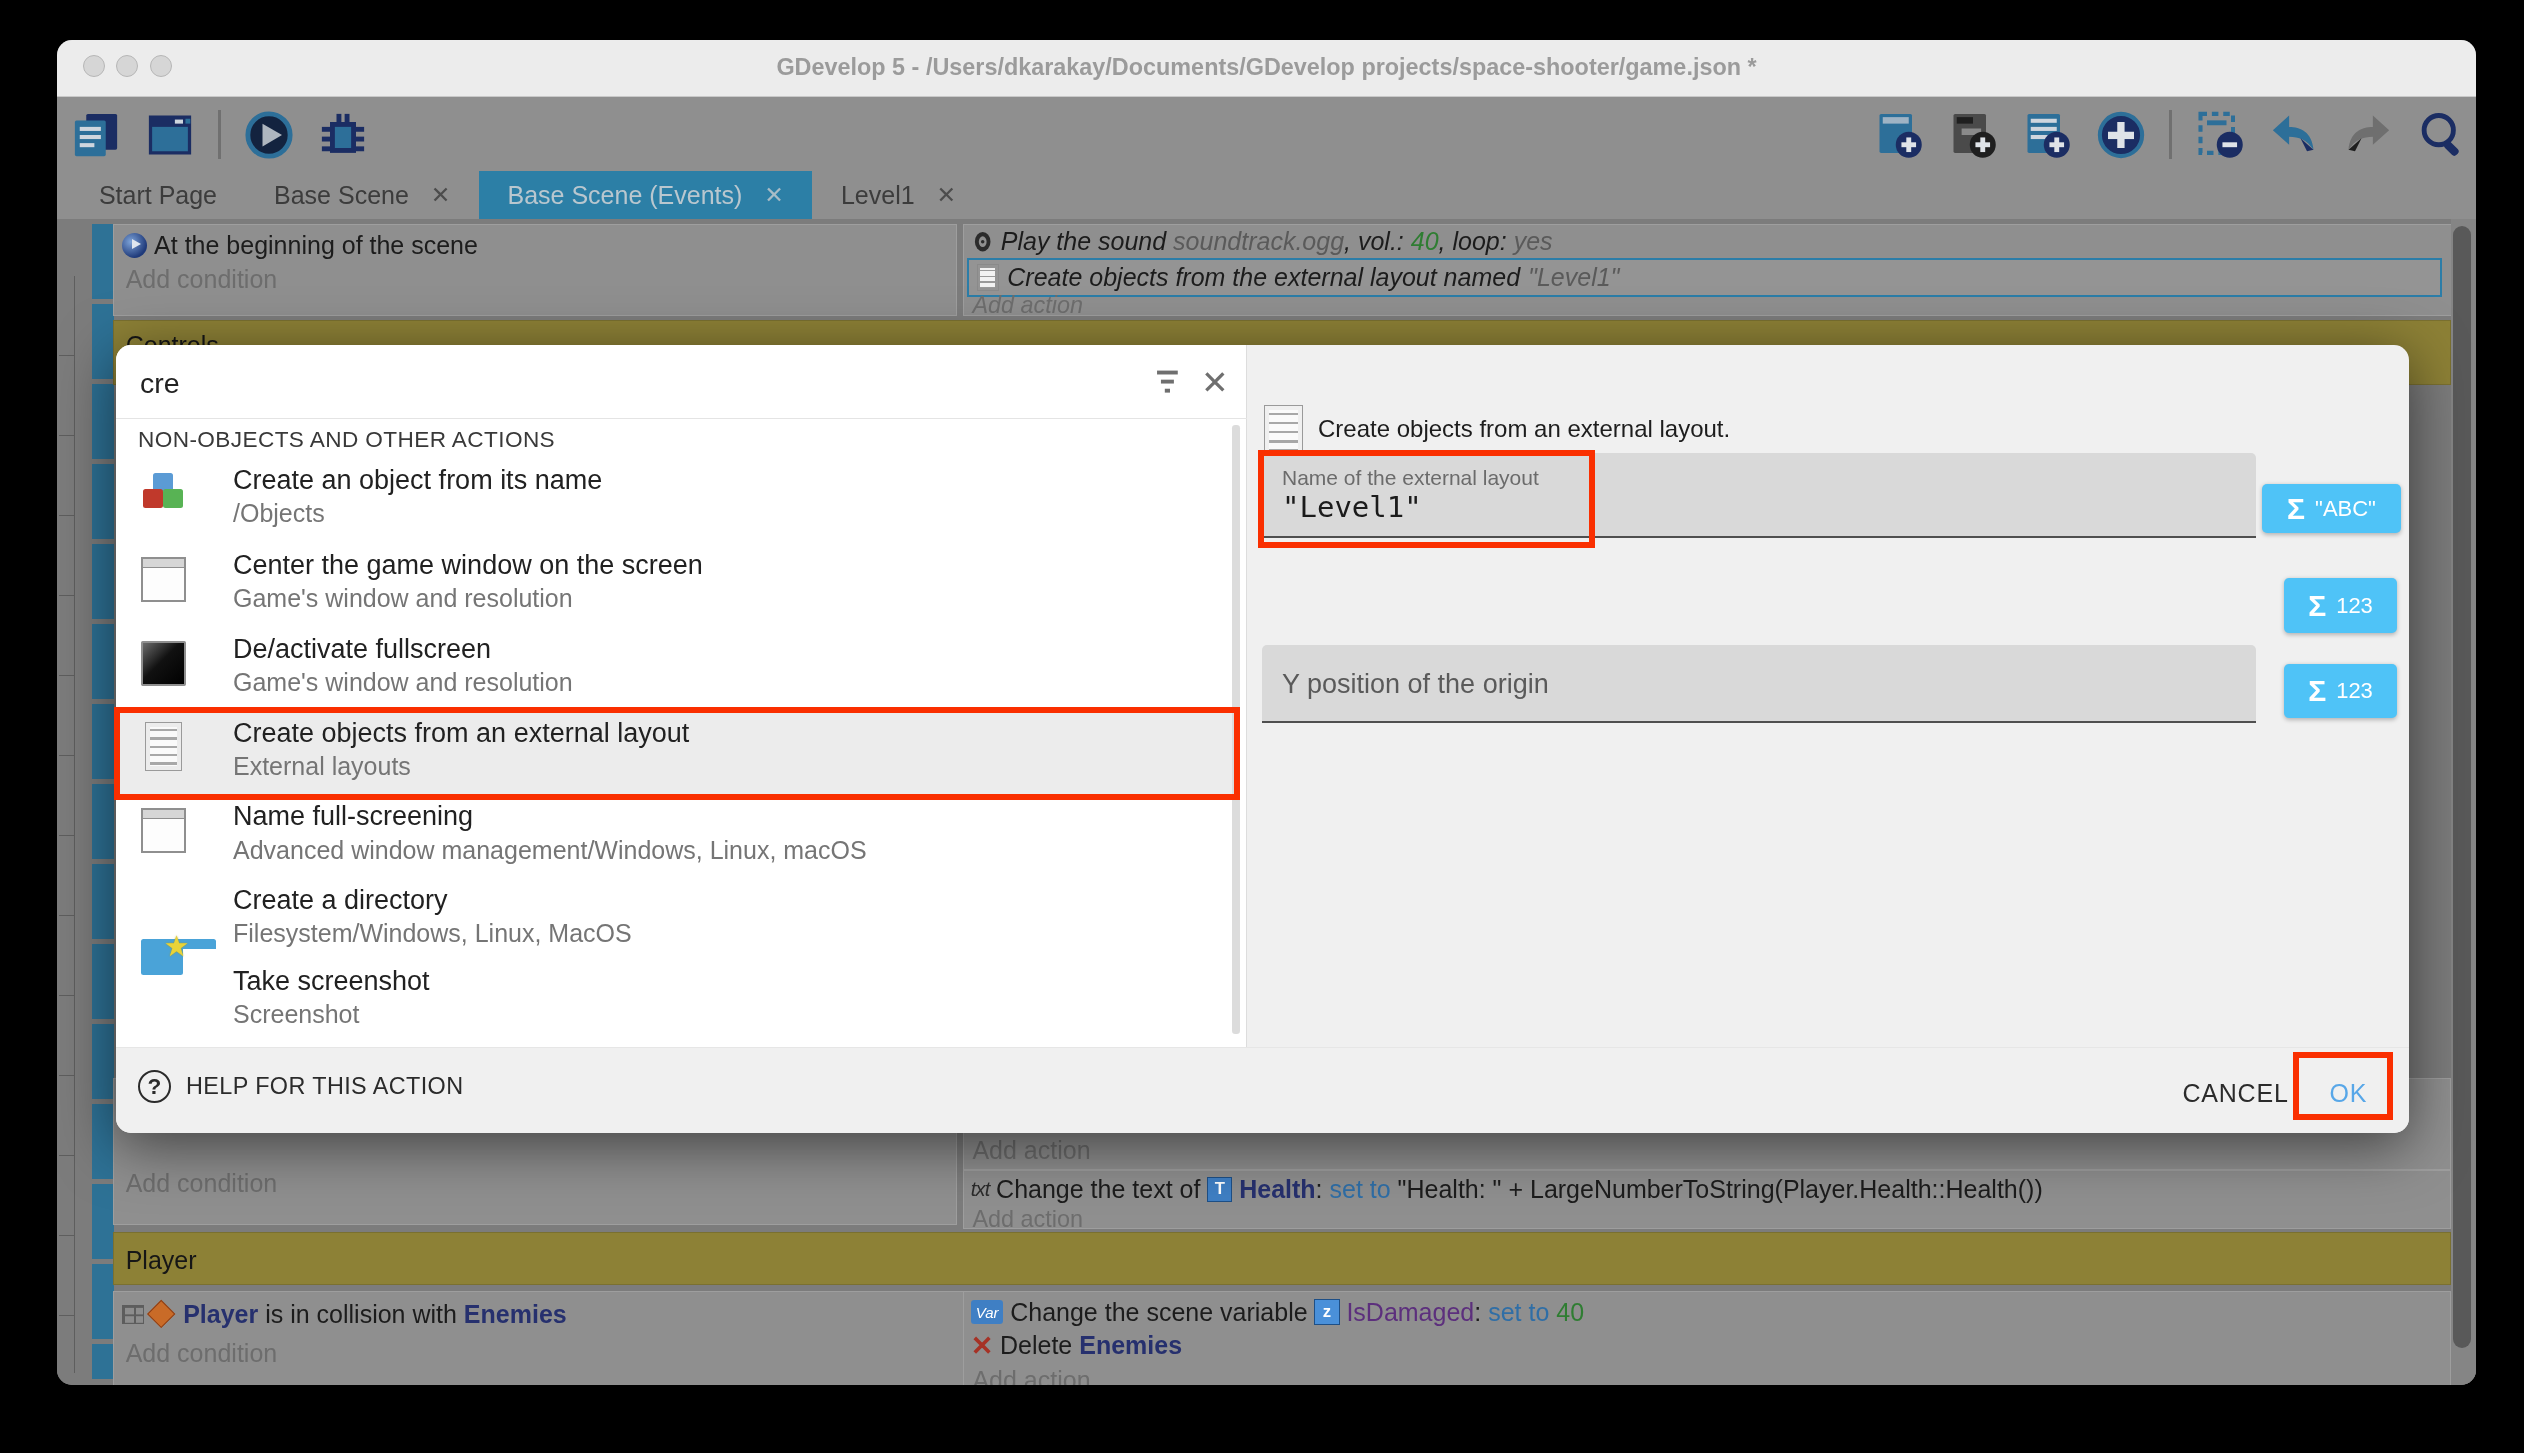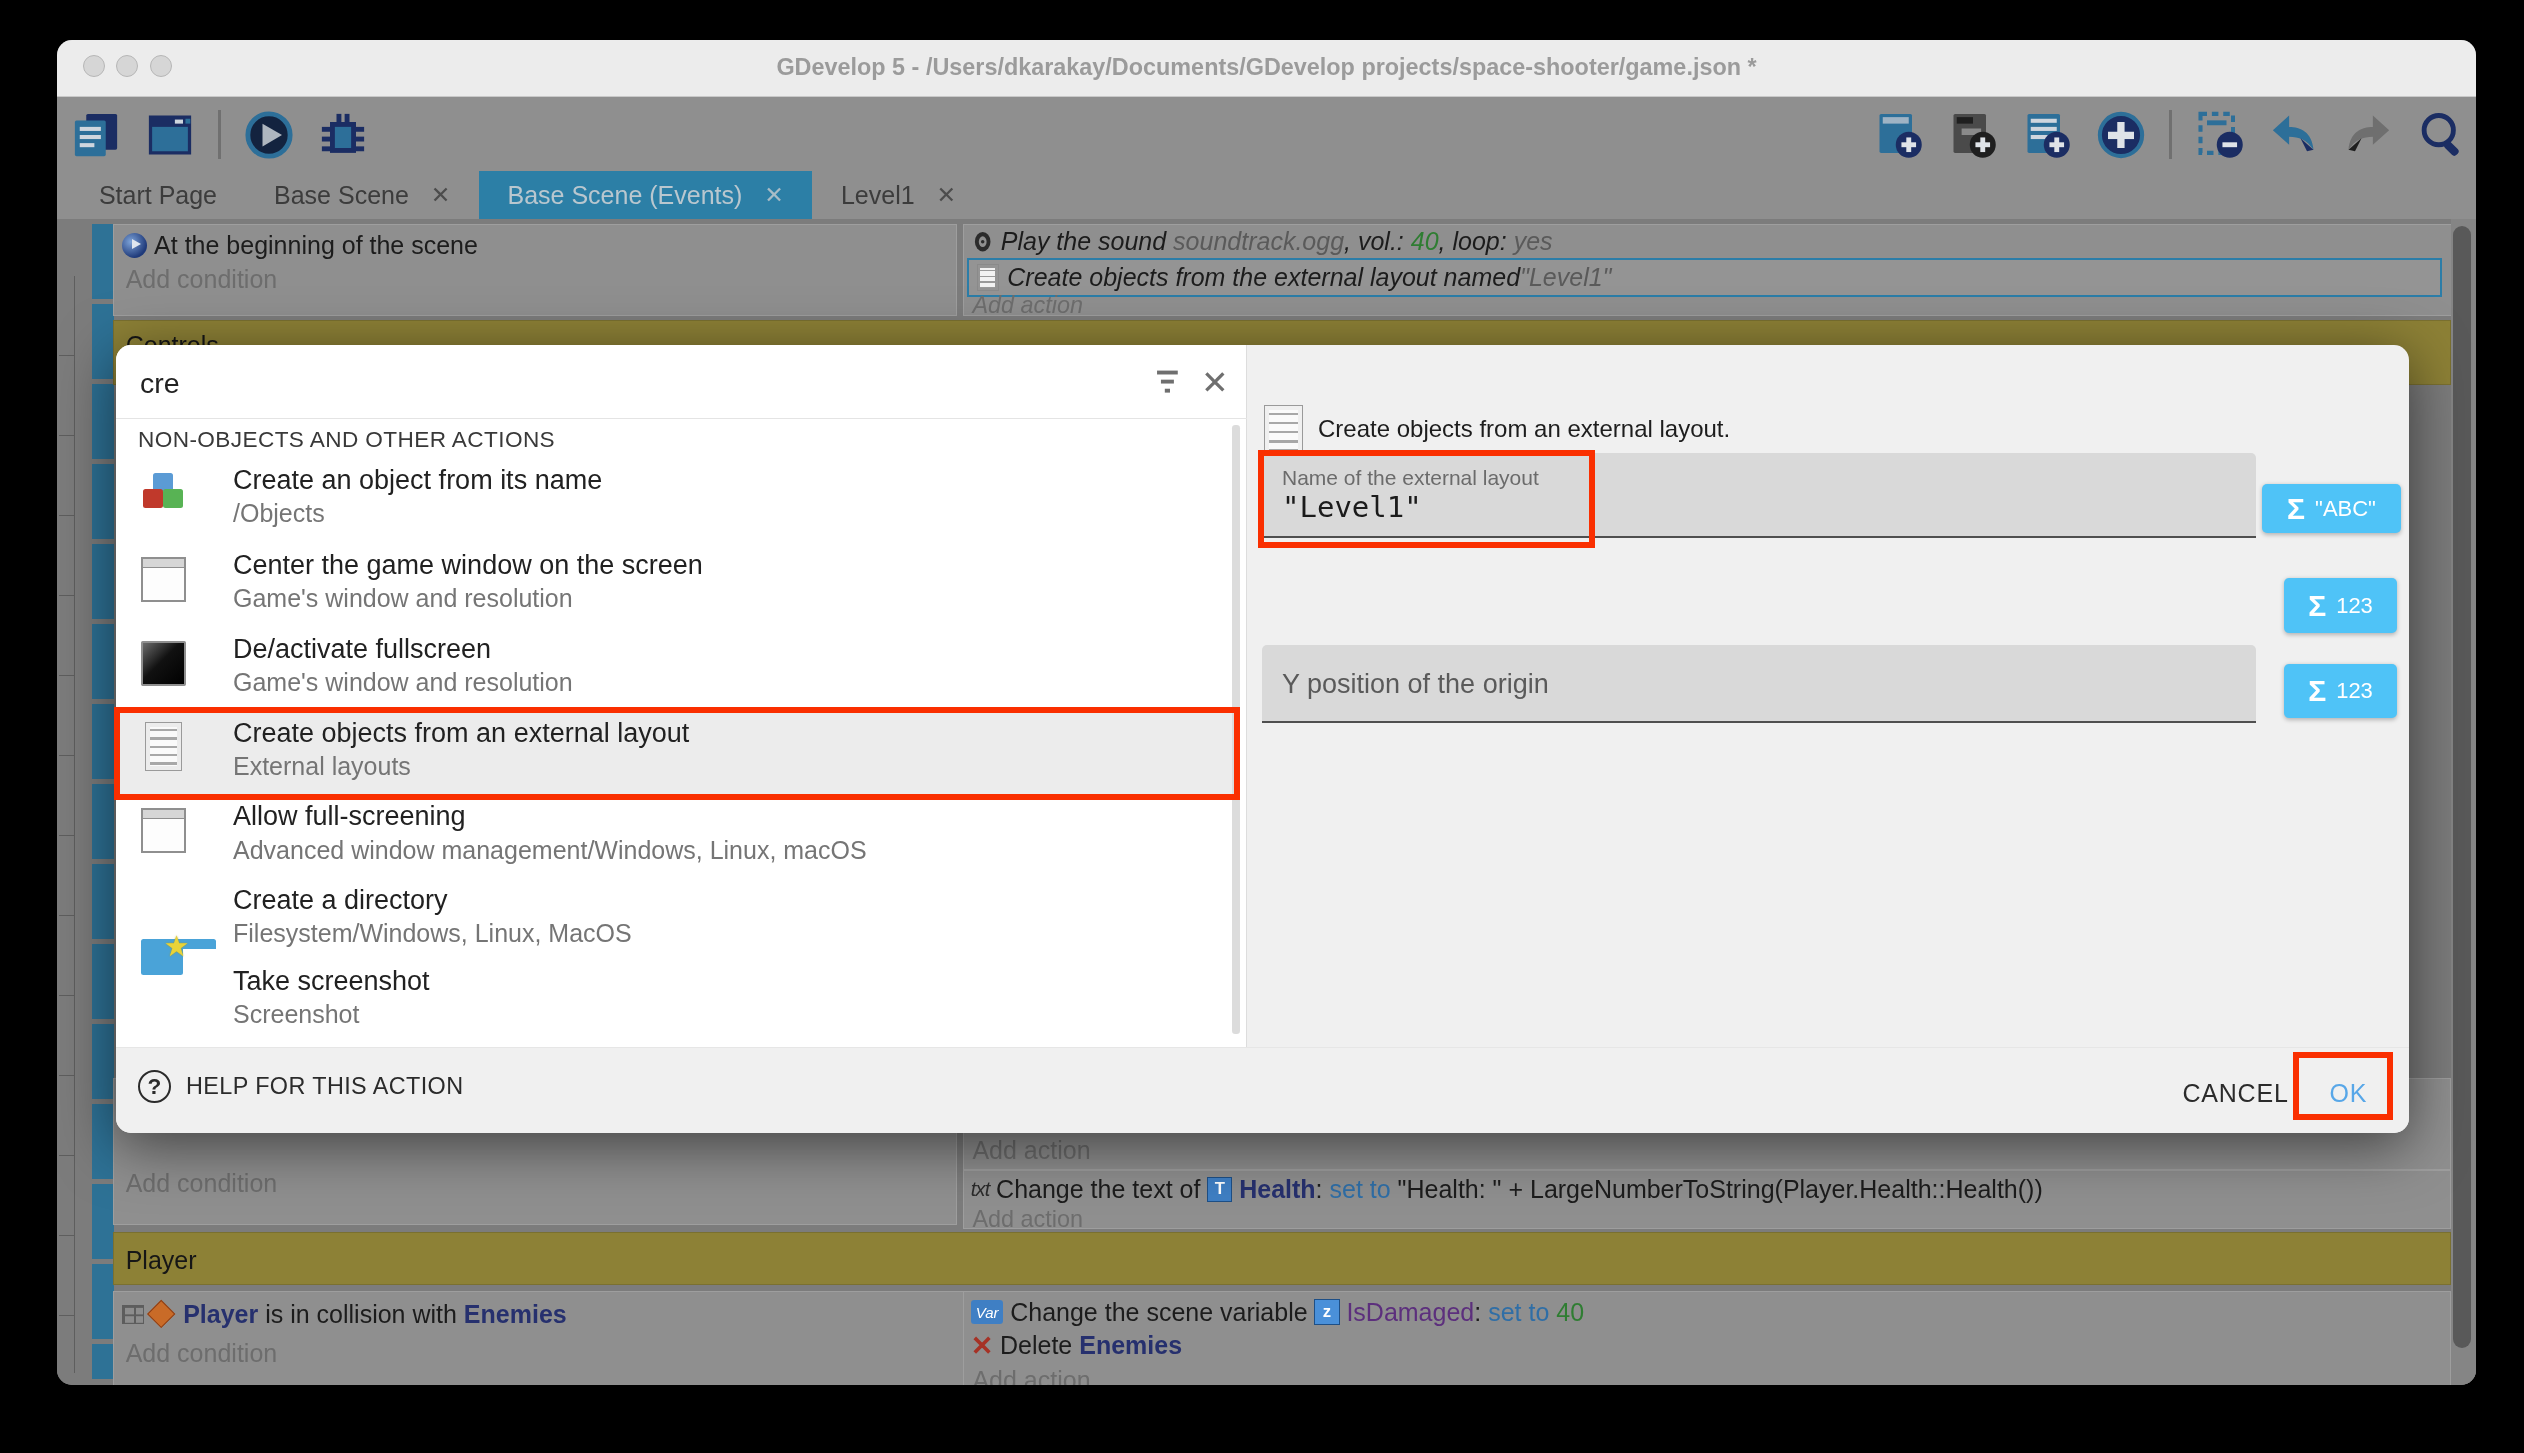--- a/index.html
+++ b/index.html
@@ -242,21 +242,21 @@
     <div class="abs evtext" style="left:6.7px;top:1.7px;height:30px;">
       <svg class="soundico" viewBox="0 0 24 24">
           <ellipse cx="12" cy="12" rx="8" ry="10" fill="#2b2b2b"></ellipse>
           <ellipse cx="12" cy="12" rx="4" ry="5.5" fill="#8f8f8f"></ellipse>
           <circle cx="12" cy="12" r="1.8" fill="#2b2b2b"></circle>
         </svg>
       <span><span>Play the sound </span><span class="strval">soundtrack.ogg</span><span>, vol.: </span><span class="numval">40</span><span>, loop: </span><span class="strval">yes</span></span>
     </div>
     <div class="abs selbox" style="left:2.5px;top:33px;width:1475px;height:39px;">
       <span class="mini-doc"></span>
-      <span class="evtext" style="gap:0;">
+      <span class="evtext" style="gap:8px;">
           <span>Create objects from the external layout named </span>
           <span class="strval">"Level1"</span>
         </span>
     </div>
     <div class="abs placeholder" style="left:8.4px;top:67px;font-size:23.4px;">Add action</div>
   </div>
 
   <div class="abs groupbar" style="left:56px;top:280px;width:2338px;height:65px;">
     <div class="abs grouplabel" style="left:11.7px;top:10px;">Controls</div>
   </div>
@@ -341,21 +341,21 @@
     <div class="abs item-title" style="left:117px;top:289px;">De/activate fullscreen</div>
     <div class="abs item-sub" style="left:117px;top:323px;">Game's window and resolution</div>
 
     <div class="abs itemico ico-doc" style="top:377px;height:49px;"></div>
     <div class="abs item-title" style="left:117px;top:373px;">Create objects from an external layout</div>
     <div class="abs item-sub" style="left:117px;top:407px;">External layouts</div>
 
     <div class="abs itemico ico-window" style="top:463px;">
         <i></i>
       </div>
-    <div class="abs item-title" style="left:117px;top:456px;">Allow full-screening</div>
+    <div class="abs item-title" style="left:117px;top:456px;">Name full-screening</div>
     <div class="abs item-sub" style="left:117px;top:491px;">Advanced window management/Windows, Linux, macOS</div>
 
     <div class="abs itemico ico-folder" style="top:545px;">
         <span class="tab"></span>
         <span class="body"></span>
         <span class="star">★</span>
       </div>
     <div class="abs item-title" style="left:117px;top:540px;">Create a directory</div>
     <div class="abs item-sub" style="left:117px;top:574px;">Filesystem/Windows, Linux, MacOS</div>
 

